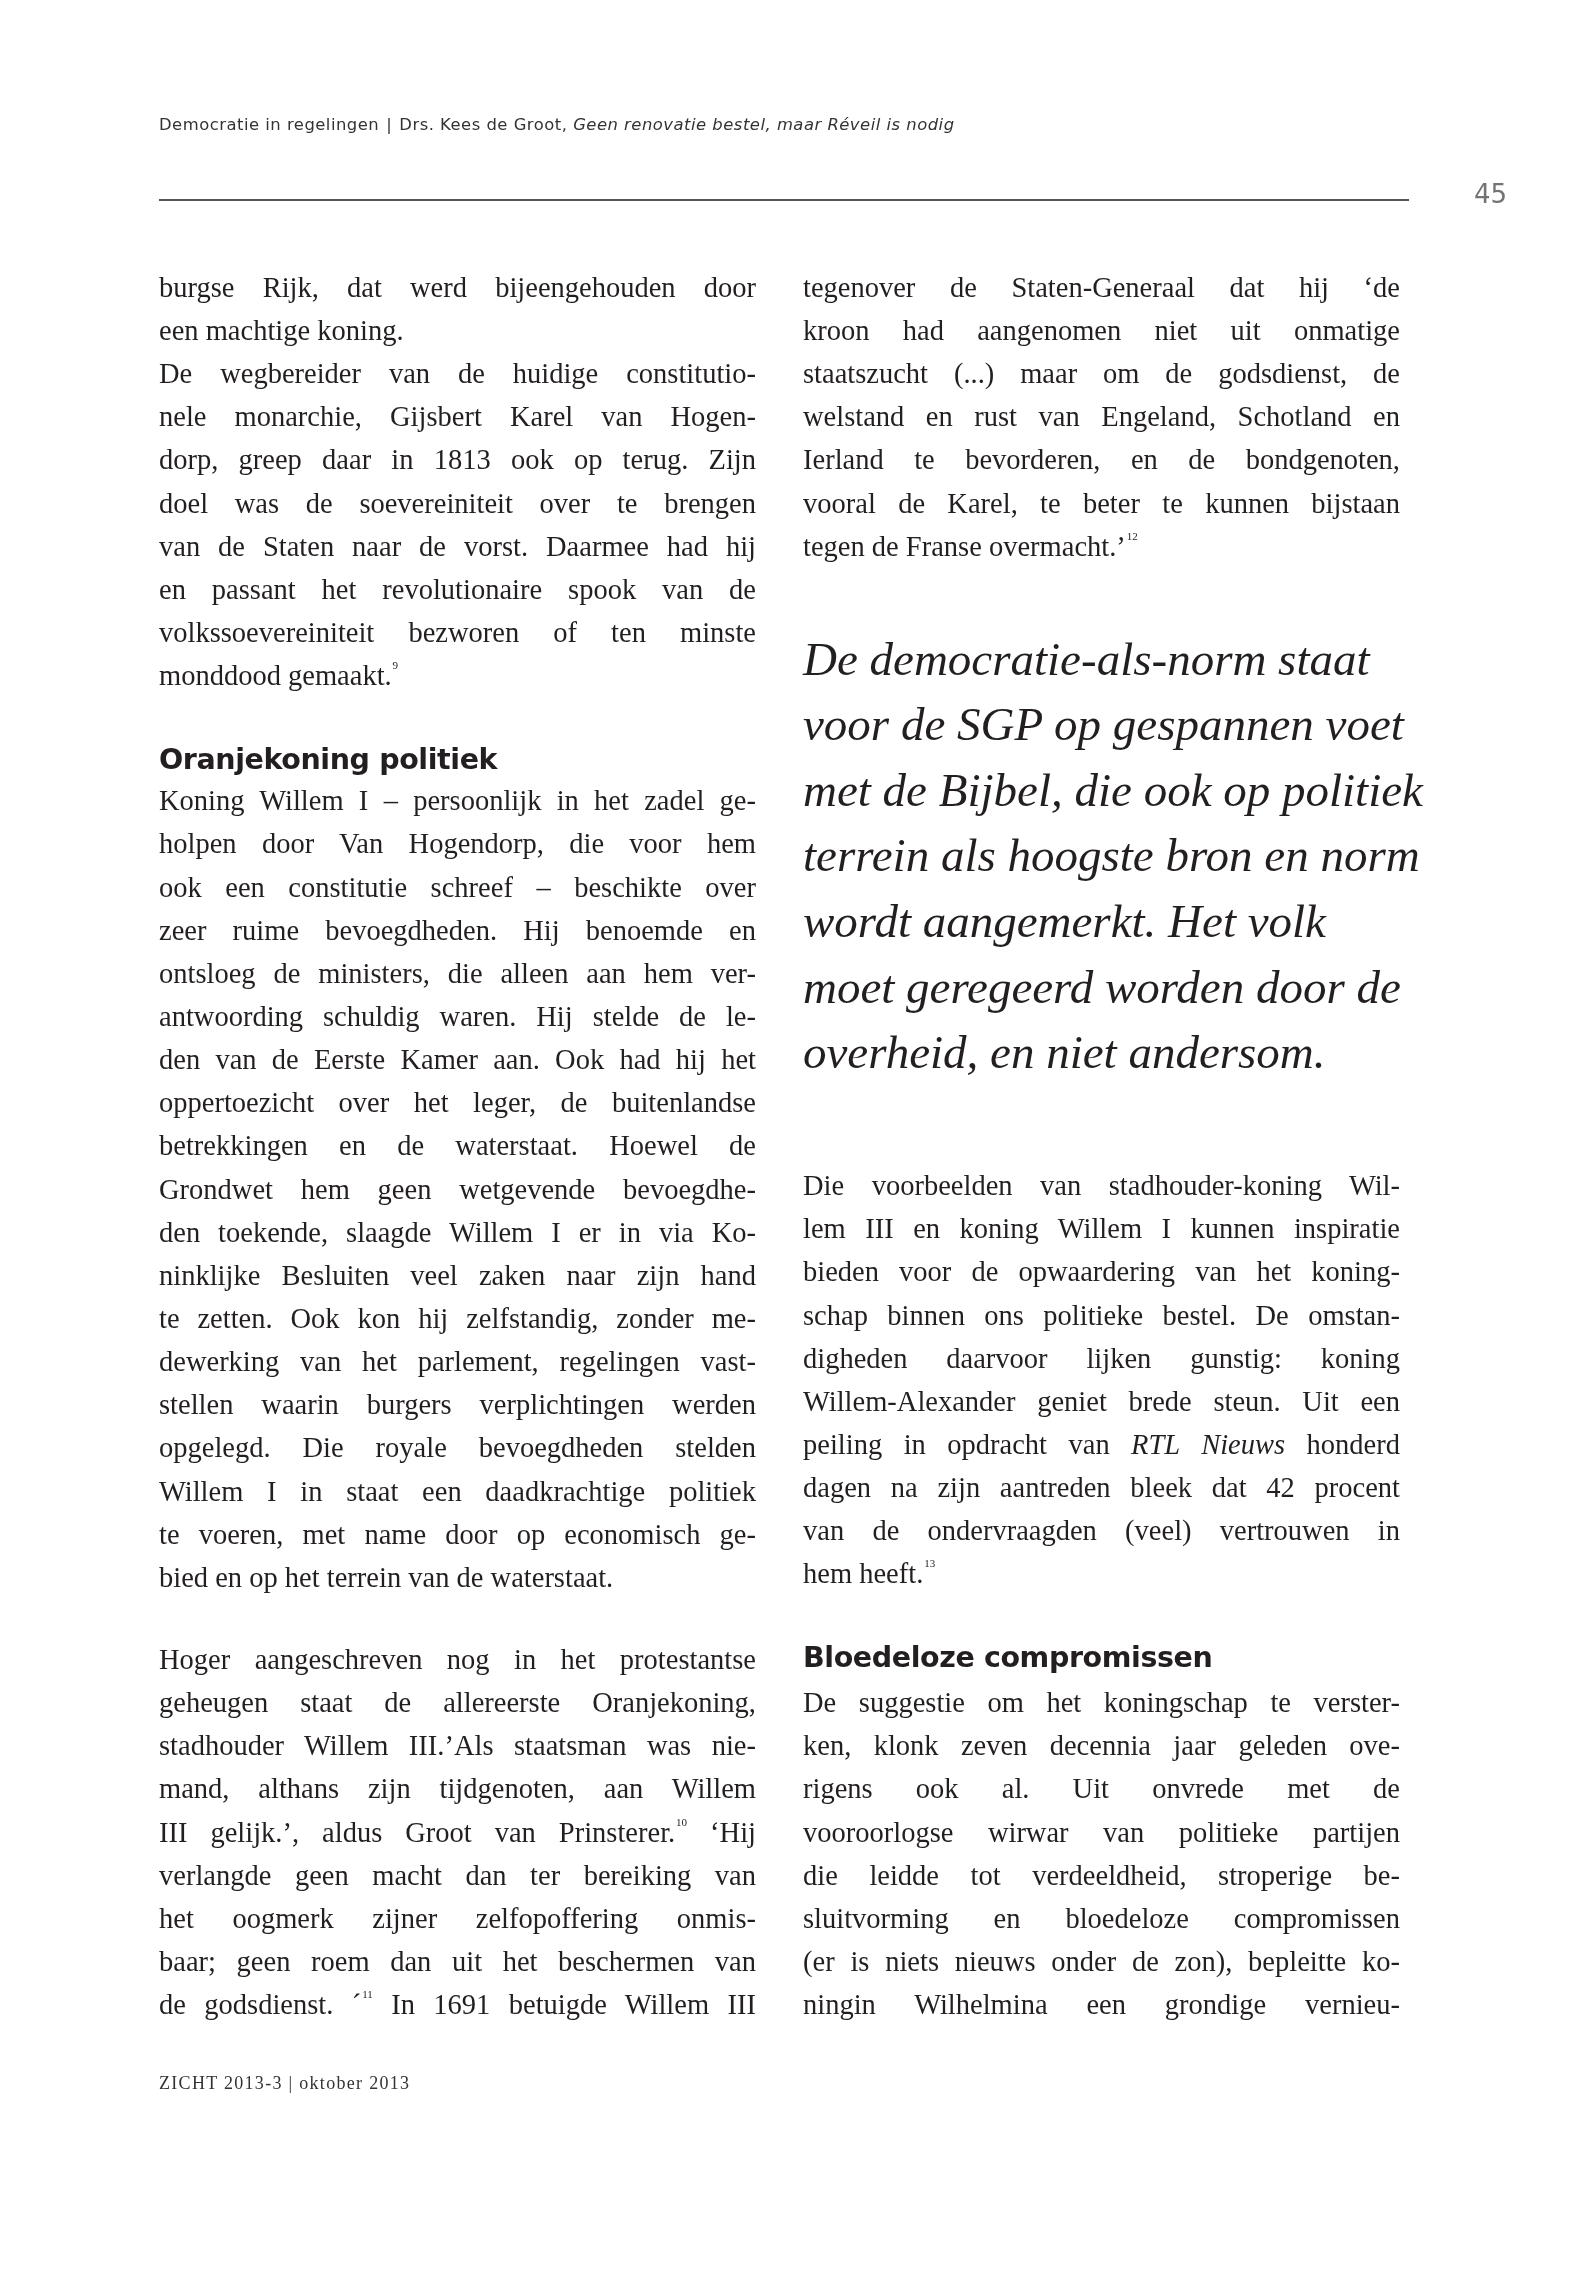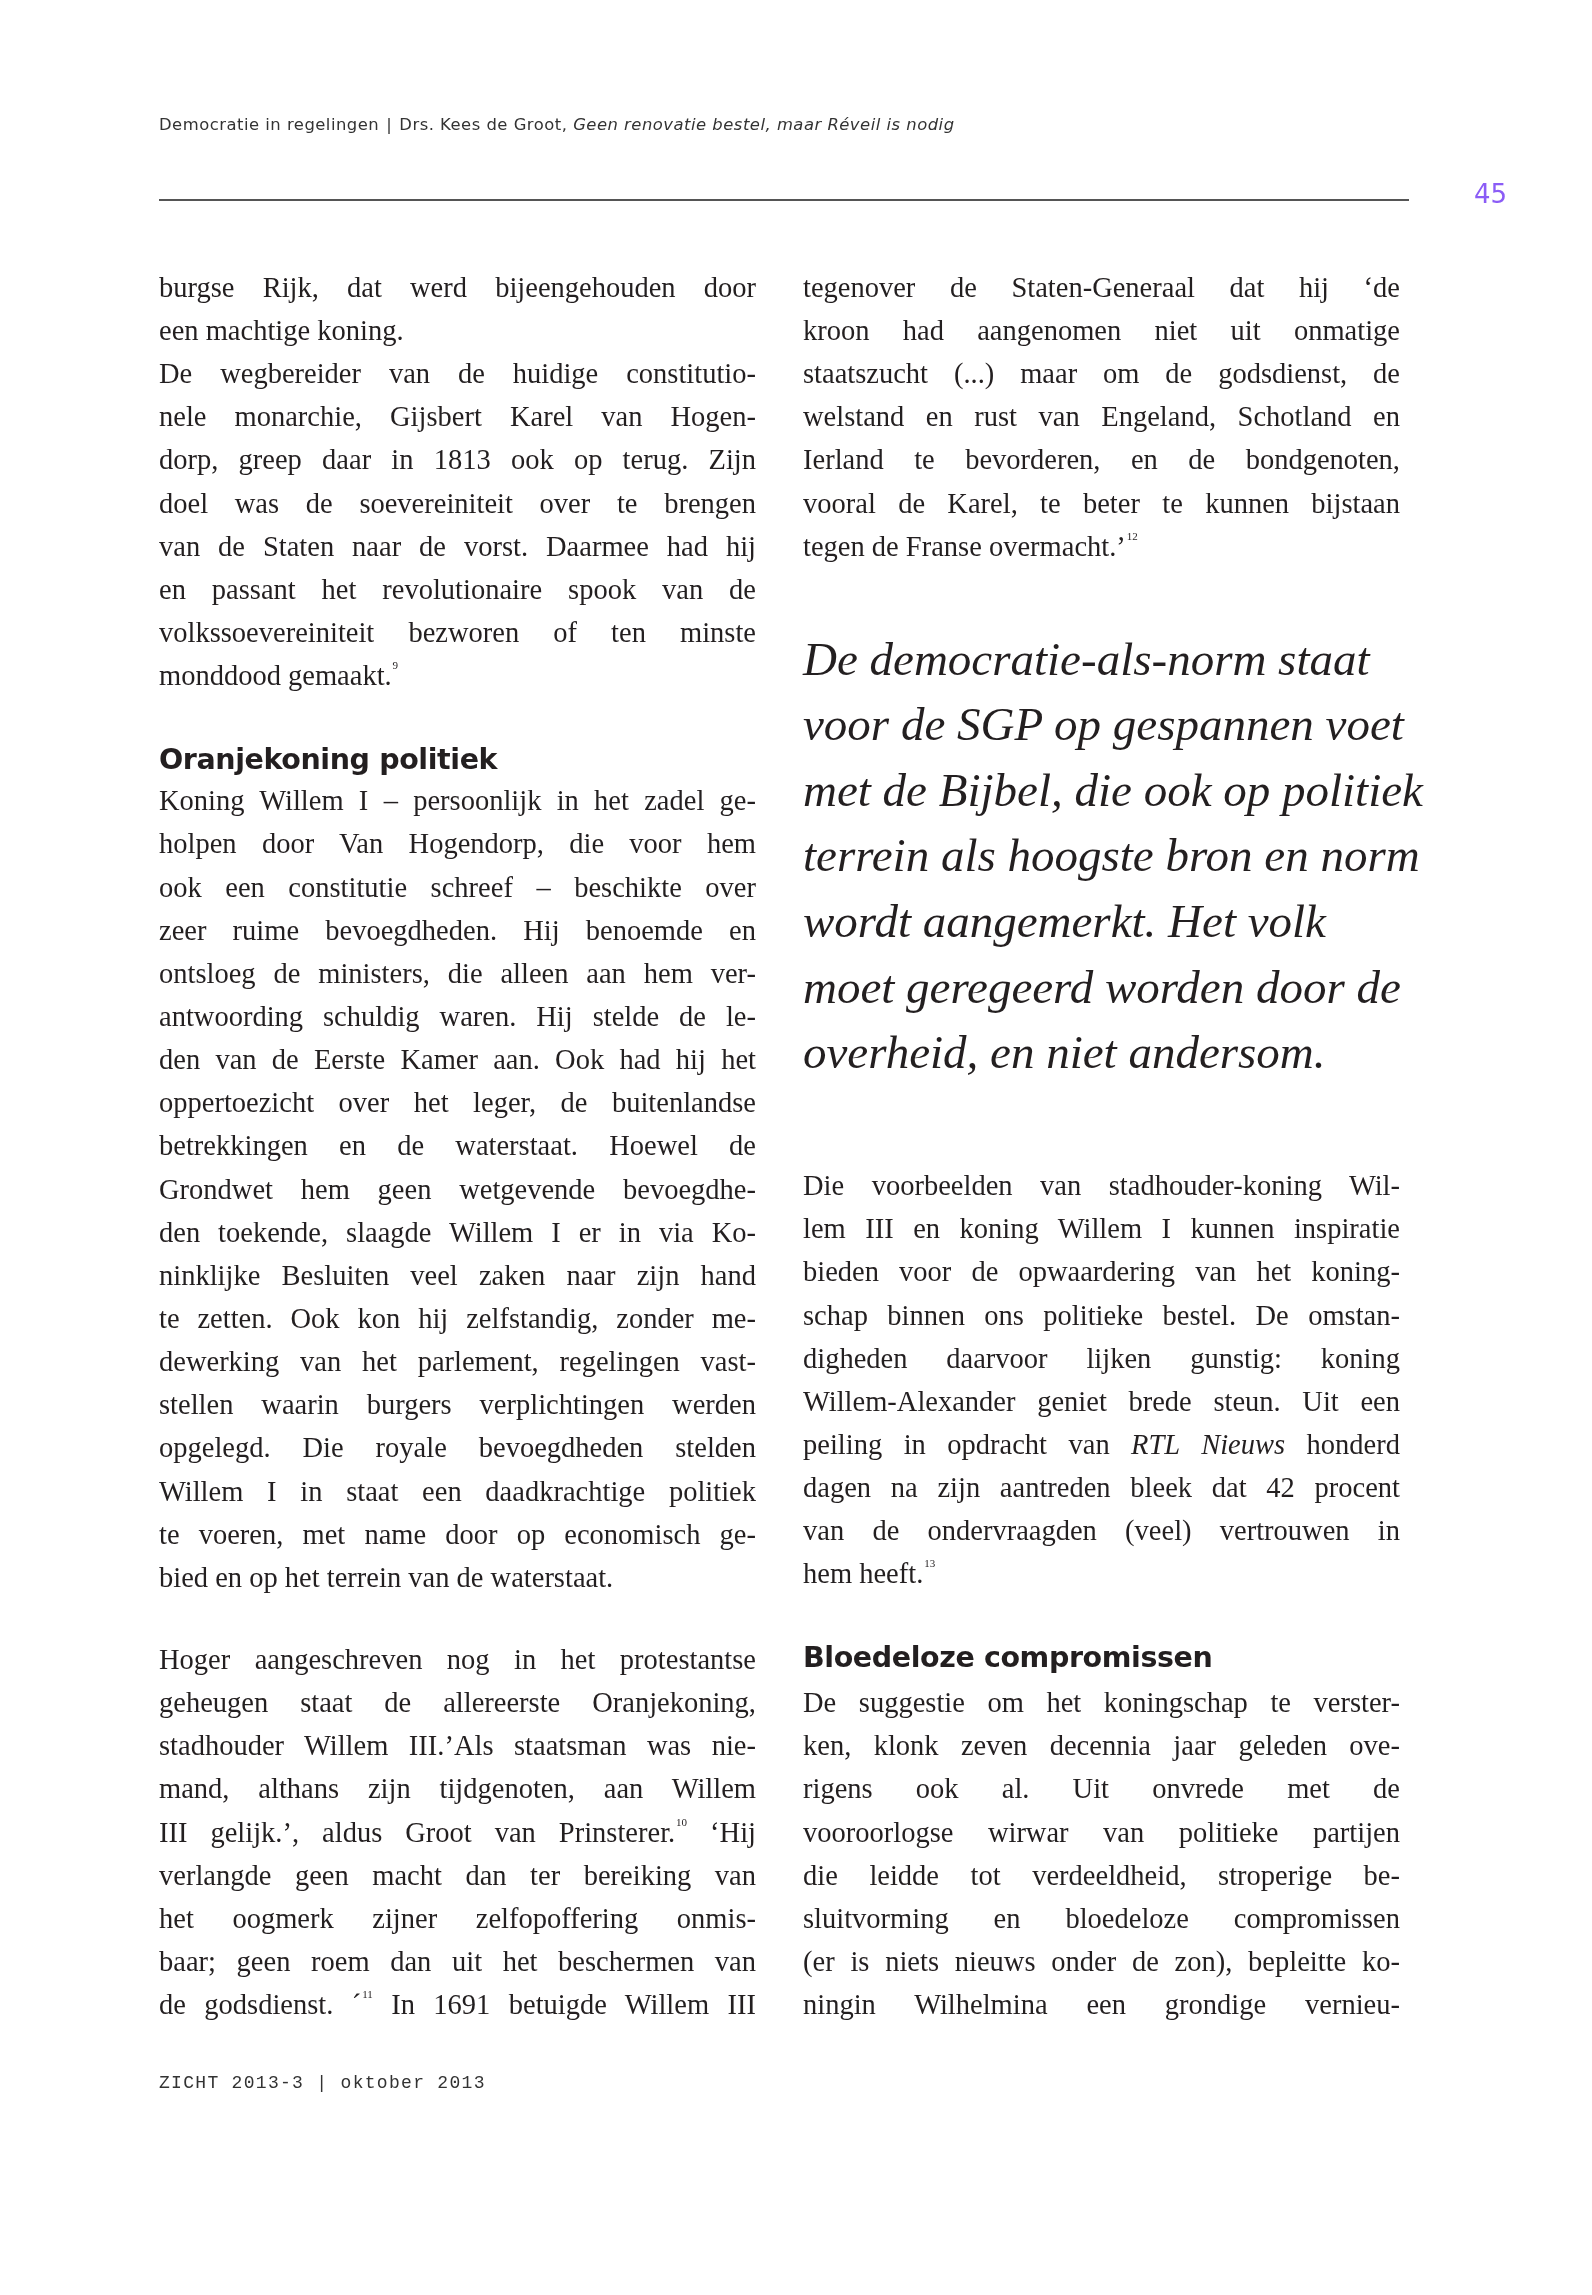--- a/index.html
+++ b/index.html
@@ -1,31 +1,31 @@
 <!DOCTYPE html>
 <html style="font-size:14px"><head>
 <meta charset="utf-8">
 <style>
   html, body { margin:0; padding:0; background:#ffffff; }
   body { width:1592px; height:2295px; position:relative; overflow:hidden; color:#231f20; }
   .running-head { position:absolute; left:159px; top:115px; font-family:"DejaVu Sans", sans-serif; font-size:16.4px; letter-spacing:0.5px; color:#333; white-space:nowrap; }
   .running-head .sep { margin:0 7px; }
   .running-head i { font-style:italic; }
   .rule { position:absolute; left:159px; top:199px; width:1250px; height:1.7px; background:#555; }
-  .page-num { position:absolute; left:1474px; top:179px; font-family:"DejaVu Sans", sans-serif; font-size:26px; color:#8b5cf6; }
+  .page-num { position:absolute; left:1474px; top:179px; font-family:"DejaVu Sans", sans-serif; font-size:26px; color:#737373; }
   .col { position:absolute; top:0; width:597px; }
   .col.left { left:159px; }
   .col.right { left:803px; }
   .ln { position:absolute; left:0; width:597px; height:43px; line-height:43px; font-family:"Liberation Serif", serif; font-size:28.5px; text-align:justify; text-align-last:justify; white-space:nowrap; overflow:visible; }
   .ln.last { text-align-last:left; }
   .ln sup { font-size:11px; vertical-align:top; line-height:26px; position:relative; top:-1.7px; margin-left:0.9px; }
   .ln i { font-style:italic; }
   .head { position:absolute; left:0; font-family:"DejaVu Sans", sans-serif; font-weight:bold; font-size:28.5px; line-height:43px; letter-spacing:-0.4px; color:#231f20; }
   .quote { position:absolute; left:0; width:597px; font-family:"Liberation Serif", serif; font-style:italic; font-size:47px; line-height:66px; white-space:nowrap; color:#231f20; }
-  .footer { position:absolute; left:159px; top:2073px; font-family:Liberation Mono, monospace; font-size:18px; letter-spacing:1.3px; color:#333; }
+  .footer { position:absolute; left:159px; top:2073px; font-family:Liberation Serif, serif; font-size:18px; letter-spacing:1.3px; color:#333; }
 </style>
 </head>
 <body>
 
 <div class="running-head">
   <span>Democratie in regelingen</span><span class="sep">|</span><span>Drs. Kees de Groot,</span>
   <i>Geen renovatie bestel, maar Réveil is nodig</i>
 </div>
 <div class="rule"></div>
 <div class="page-num">45</div>

